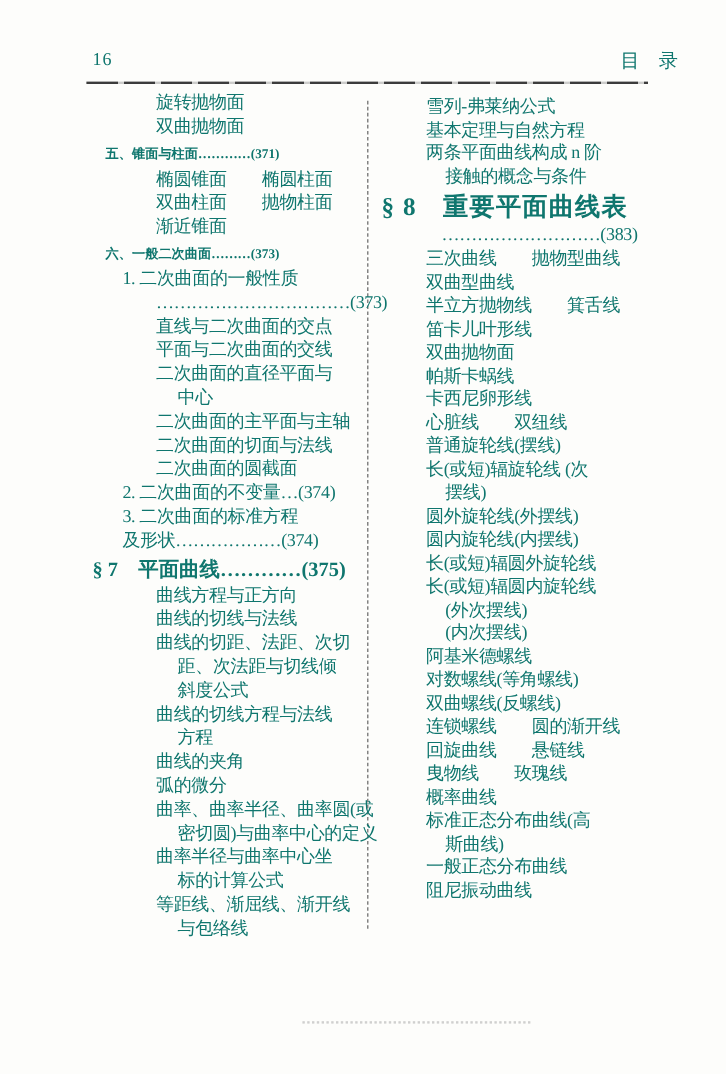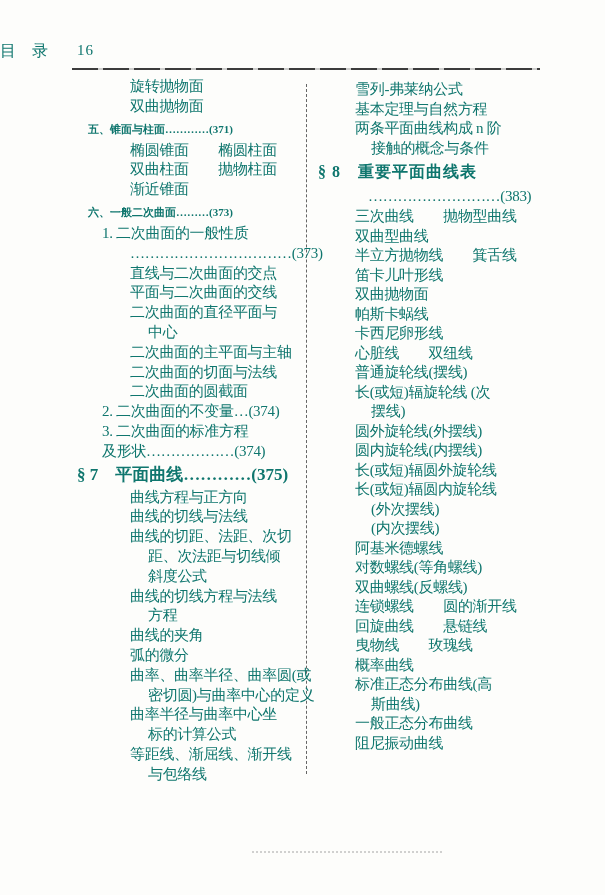--- a/index.html
+++ b/index.html
@@ -12,21 +12,21 @@
     font-family:"Liberation Serif","DejaVu Serif",serif;
     color:#0f766e;
   }
   
   #page-number{
     position:absolute;left:77px;top:42px;
     font-size:15px;letter-spacing:1px;
   }
   #page-title{
     position:absolute;left:0;right:40px;top:41px;
-    text-align:left;font-size:16px;
+    text-align:right;font-size:16px;
   }
   #header-rule{
     position:absolute;left:72px;top:68px;width:468px;height:2px;
     background:repeating-linear-gradient(to right,
       #3c3c3c 0 26px, rgba(60,60,60,.25) 26px 31px);
   }
   
   #column-divider{
     position:absolute;left:306px;top:84px;height:690px;width:0;
     border-left:1.5px dashed #4b4b4b;
@@ -44,21 +44,21 @@
   
   #left-col .item{padding-left:53px;}
   #left-col .cont{padding-left:71px;}
   #left-col .sub{padding-left:25px;}
   #left-col .h1{padding-left:11px;font-weight:700;font-size:11px;line-height:24px;letter-spacing:0;}
   #left-col .sec{padding-left:0;font-weight:700;font-size:17px;line-height:26px;letter-spacing:0;}
   
   #right-col .item{padding-left:37px;}
   #right-col .cont{padding-left:53px;}
   #right-col .dots{padding-left:50px;line-height:21px;}
-  #right-col .sec{padding-left:0;font-weight:700;font-size:16px;line-height:28px;letter-spacing:1px;}
+  #right-col .sec{padding-left:0;font-weight:700;font-size:21px;line-height:28px;letter-spacing:1px;}
   
   #scan-artifact{
     position:absolute;left:252px;top:851px;width:190px;height:0;
     border-top:2px dotted #9a9a9a;opacity:.45;
   }
 </style>
 </head>
 <body>
 
 <div id="page">

